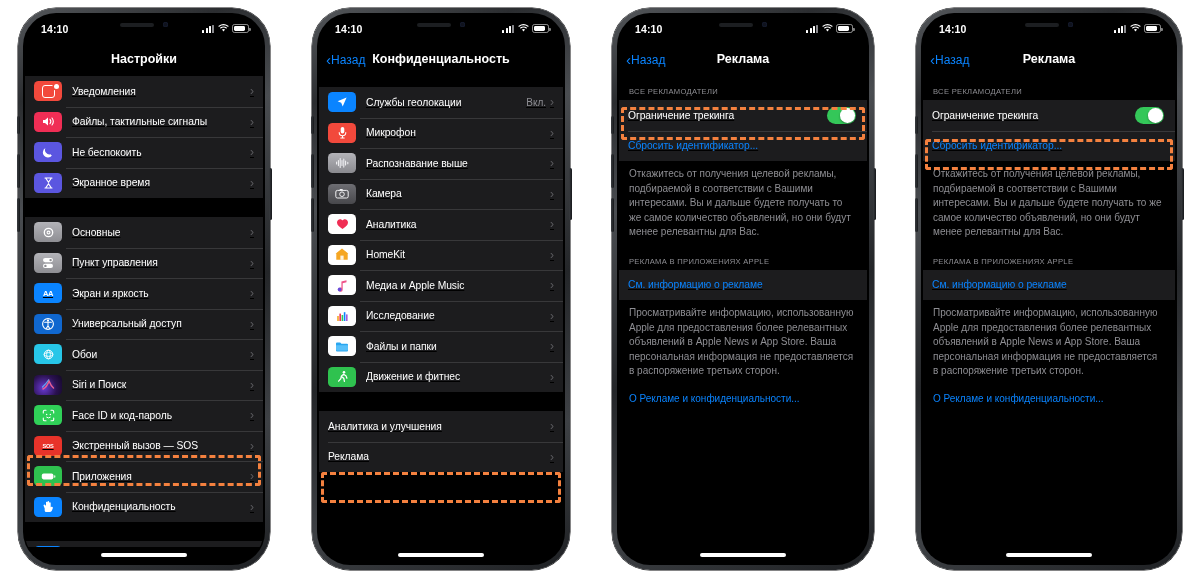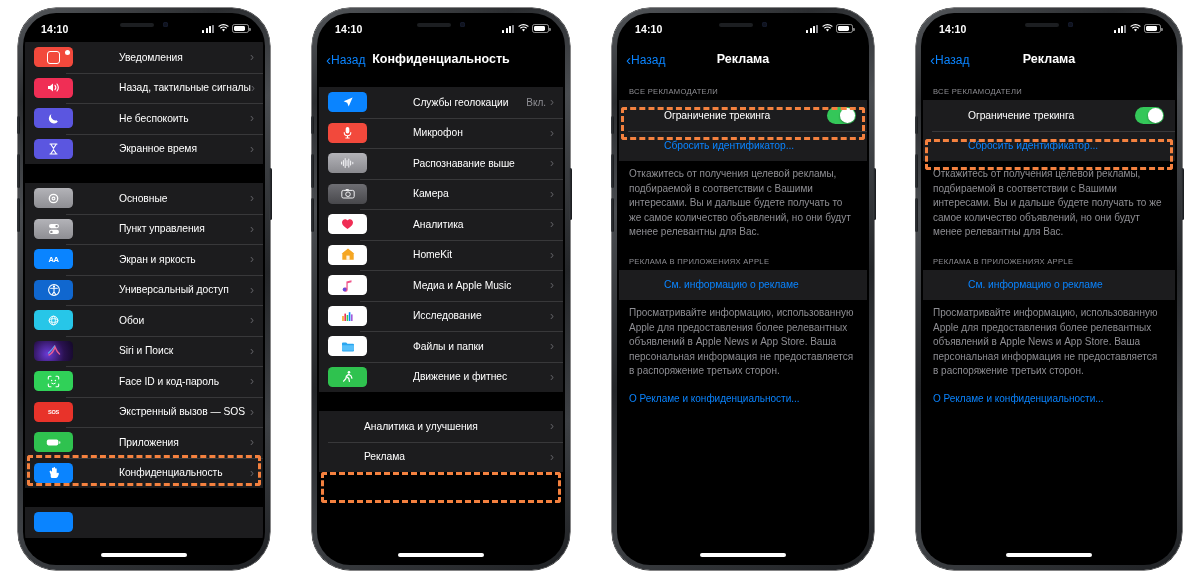--- a/index.html
+++ b/index.html
@@ -39,20 +39,21 @@
     background: #000;
   }
   .screen {
     position: absolute;
     inset: 7px;
     border-radius: 29px;
     background: #000000;
     overflow: hidden;
     display: flex;
     flex-direction: column;
+    text-decoration: underline;
   }
   
   .btn-side {
     position: absolute;
     background: linear-gradient(90deg,#3a3d41,#15171a);
     border-radius: 2px;
   }
   .btn-left-1 { left: -1.5px; top: 108px; width: 3px; height: 18px; }
   .btn-left-2 { left: -1.5px; top: 146px; width: 3px; height: 34px; }
   .btn-left-3 { left: -1.5px; top: 190px; width: 3px; height: 34px; }
@@ -163,39 +164,38 @@
     padding: 0 9px 0 9px;
     position: relative;
   }
   .row + .row::before {
     content:'';
     position: absolute; left: 41px; right: 0; top: 0;
     height: 0.5px; background: #38383a;
   }
   .row.noicon + .row.noicon::before { left: 9px; }
   .ico {
-    width: 39px; height: 20px;
+    width: 28px; height: 20px;
     border-radius: 4.6px;
     flex: 0 0 auto;
     margin-right: 10px;
     display: flex;
     align-items: center;
     justify-content: center;
     font-size: 11px;
     color: #fff;
     overflow: hidden;
     position: relative;
   }
   .label {
     flex: 1 1 auto;
     color: #ffffff;
     font-size: 10.3px;
     white-space: nowrap;
     letter-spacing: -0.05px;
-    margin-left: 36px;
   }
   .value {
     color: #8e8e93;
     font-size: 10px;
     margin-right: 4px;
   }
   .chev {
     color: #5a5a5e;
     font-size: 12px;
     font-weight: 300;
@@ -331,39 +331,42 @@
                 <path d="M5.5 7.6 L7.1 5.6 Q5.5 4.4 3.9 5.6 Z" fill="#fff"></path>
                 <path d="M2.6 4.0 Q5.5 1.9 8.4 4.0" stroke="#fff" stroke-width="1.1" fill="none" stroke-linecap="round"></path>
                 <path d="M1.0 2.2 Q5.5 -0.9 10.0 2.2" stroke="#fff" stroke-width="1.1" fill="none" stroke-linecap="round"></path>
               </svg>
           </span>
           <span class="batt">
               <span></span>
             </span>
         </span>
       </div>
+      <div class="navbar">
+        <span class="title">Настройки</span>
+      </div>
       <div class="content">
 
         <div class="group">
           <div class="row">
             <span class="ico ic-notif"></span>
             <span class="label">Уведомления</span>
             <span class="chev">›</span>
           </div>
           <div class="row">
             <span class="ico ic-sound">
               <span class="glyph">
                   <svg width="13" height="11" viewBox="0 0 13 11">
                     <path d="M1 4h2L6 1.4v8.2L3 7H1z" fill="#fff"></path>
                     <path d="M8 3.3q1.7 2.2 0 4.4" stroke="#fff" stroke-width="1.1" fill="none" stroke-linecap="round"></path>
                     <path d="M10 2q2.6 3.5 0 7" stroke="#fff" stroke-width="1.1" fill="none" stroke-linecap="round"></path>
                   </svg>
                 </span>
             </span>
-            <span class="label">Назад, тактильные сигналы</span>
+            <span class="label">Файлы, тактильные сигналы</span>
             <span class="chev">›</span>
           </div>
           <div class="row">
             <span class="ico ic-dnd">
               <span class="glyph">
                   <svg width="12" height="12" viewBox="0 0 12 12">
                     <path d="M8.6 8.2A4.4 4.4 0 0 1 3.4 2.1 5 5 0 1 0 9.9 9.4a4.4 4.4 0 0 1-1.3-1.2z" fill="#fff"></path>
                   </svg>
                 </span>
             </span>

